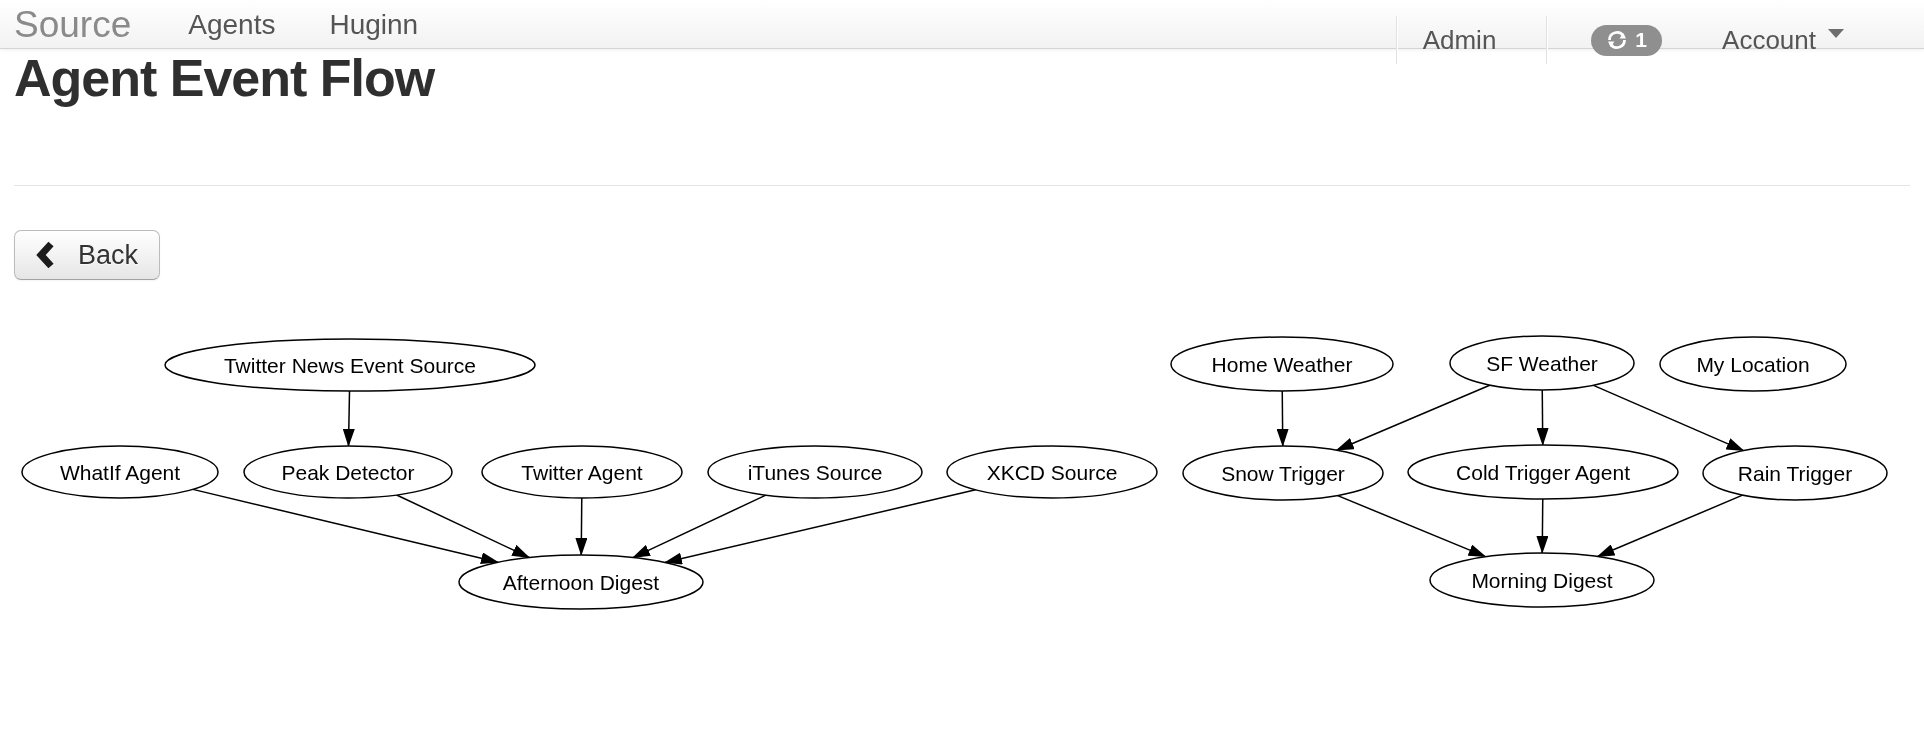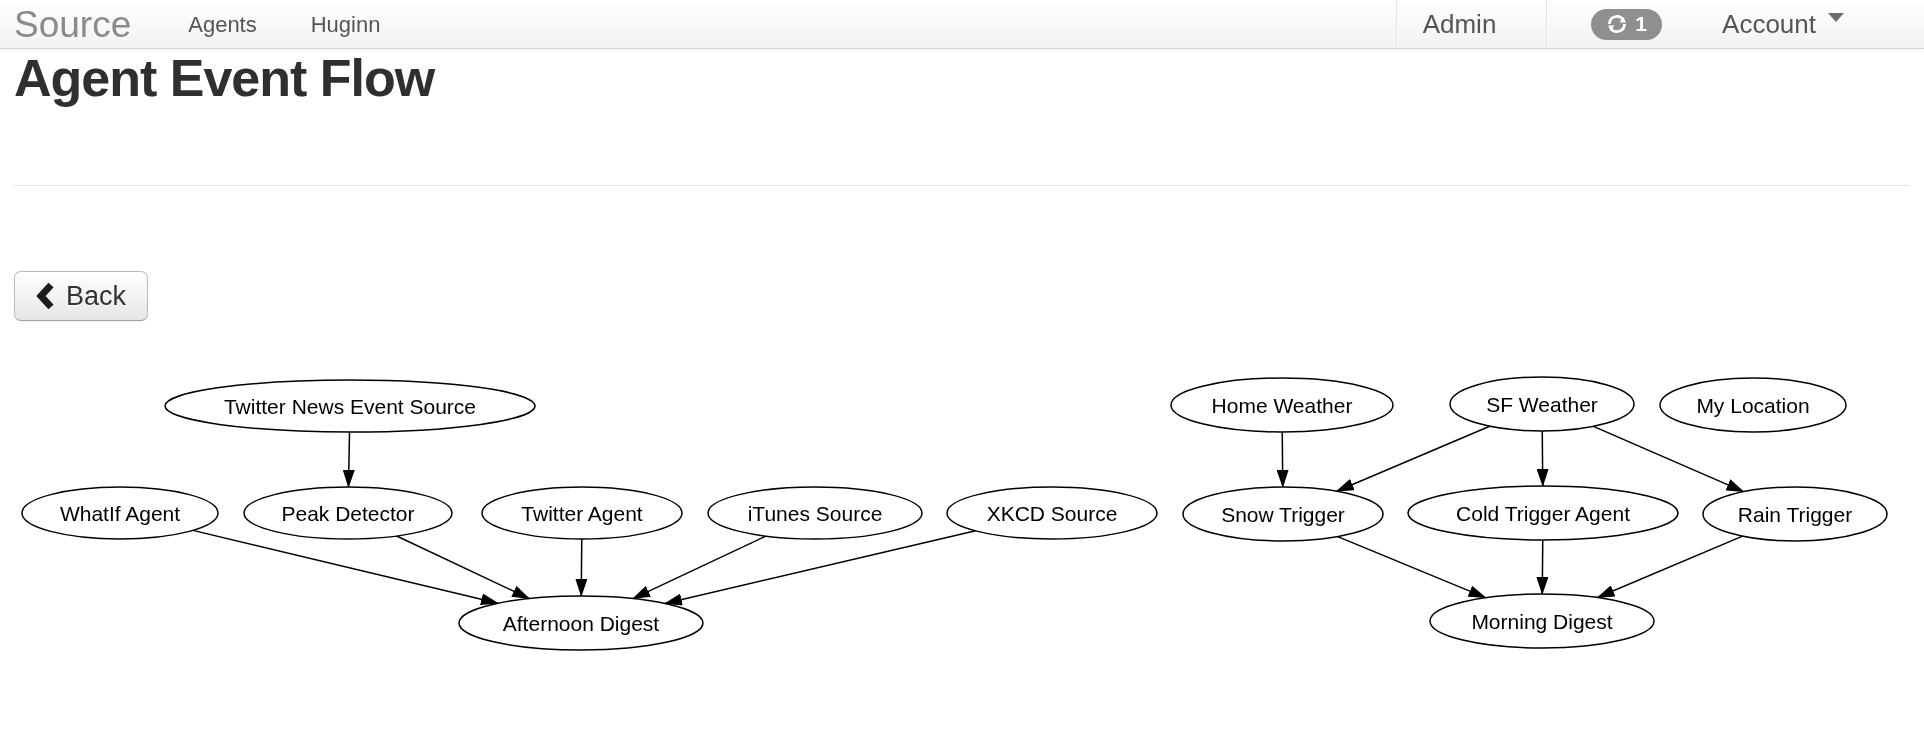--- a/index.html
+++ b/index.html
@@ -13,24 +13,24 @@
     border-bottom:1px solid #d4d4d4;
     box-shadow:0 1px 4px rgba(0,0,0,.065);
     display:flex; align-items:center;
   }
   .brand {
     margin-left:14px; font-size:37px; color:#8a8a8a;
     text-decoration:none; line-height:49px; cursor:pointer;
   }
   .nav-links { display:flex; margin-left:30px; height:100%; align-items:center; }
   .nav-link {
-    padding:0 27px; font-size:22px; color:#555; text-decoration:none;
+    padding:0 27px; font-size:28px; color:#555; text-decoration:none;
     cursor:pointer; line-height:49px;
   }
-  .nav-right { position:absolute; right:0; top:0; height:100%;
+  .nav-right { position:absolute; right:0; top:16px; height:100%;
                display:flex; align-items:center; padding-right:80px; }
   .v-divider { width:1px; height:100%; background:#e2e2e2;
                box-shadow:1px 0 0 #ffffff; }
   .admin-link { padding:0 50px 0 26px; font-size:26px; color:#555;
                 text-decoration:none; cursor:pointer; line-height:49px; }
   .jobs-badge {
     margin:0 60px 0 44px; height:31px; padding:0 15px;
     background:#8f8f8f; border-radius:999px; cursor:pointer;
     display:flex; align-items:center; gap:7px; border:none;
   }
@@ -43,21 +43,21 @@
     border-top:9px solid #555; opacity:.85;
   }
 
   
   .content { padding:0 14px; }
   h1.page-title { font-size:52px; line-height:58px;
                   font-weight:bold; color:#2f2f2f; letter-spacing:-1px; }
   hr.rule { margin-top:78px; border:none; border-top:1px solid #e5e5e5; }
 
   .btn-back {
-    margin-top:85px; display:inline-flex; align-items:center; gap:11px;
+    margin-top:44px; display:inline-flex; align-items:center; gap:23px;
     height:50px; padding:0 21px;
     font-family:"Liberation Sans", sans-serif; font-size:27px; color:#333;
     text-shadow:0 1px 1px rgba(255,255,255,.75);
     background:linear-gradient(#ffffff, #e6e6e6);
     border:1px solid #bbb; border-bottom-color:#a2a2a2; border-radius:7px;
     box-shadow:inset 0 1px 0 rgba(255,255,255,.2), 0 1px 2px rgba(0,0,0,.05);
     cursor:pointer;
   }
 
   .diagram { display:block; margin-top:48px; margin-left:-14px; }

